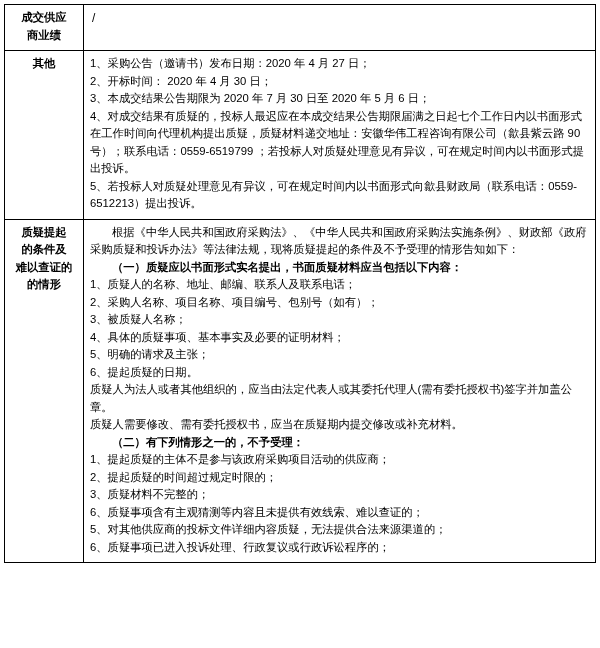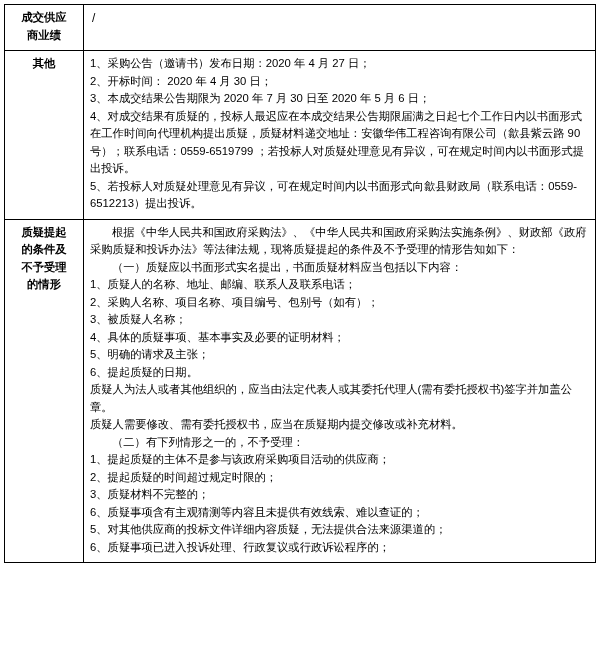--- a/index.html
+++ b/index.html
@@ -41,21 +41,21 @@
     font-size: 11.3px;
   }
   td.label .lbl-line {
     display: block;
     white-space: nowrap;
   }
   .row-p {
     margin: 0 0 1px 0;
   }
   .bold {
-    font-weight: normal;
+    font-weight: bold;
   }
   .slash {
     font-size: 12px;
     padding-left: 2px;
   }
   .cell-body p {
     margin: 0;
   }
   .para-first {
     text-indent: 22px;
@@ -90,21 +90,21 @@
           <p class="row-p">3、本成交结果公告期限为 2020 年 7 月 30 日至 2020 年 5 月 6 日；</p>
           <p class="row-p">4、对成交结果有质疑的，投标人最迟应在本成交结果公告期限届满之日起七个工作日内以书面形式在工作时间向代理机构提出质疑，质疑材料递交地址：安徽华伟工程咨询有限公司（歙县紫云路 90 号）；联系电话：0559-6519799 ；若投标人对质疑处理意见有异议，可在规定时间内以书面形式提出投诉。</p>
           <p class="row-p">5、若投标人对质疑处理意见有异议，可在规定时间内以书面形式向歙县财政局（联系电话：0559-6512213）提出投诉。</p>
         </td>
       </tr>
 
       <tr>
         <td class="label">
           <span class="lbl-line">质疑提起</span>
           <span class="lbl-line">的条件及</span>
-          <span class="lbl-line">不予受理</span>
+          <span class="lbl-line">难以查证的</span>
           <span class="lbl-line">的情形</span>
         </td>
         <td class="cell-body tight">
           <p class="row-p para-first">根据《中华人民共和国政府采购法》、《中华人民共和国政府采购法实施条例》、财政部《政府采购质疑和投诉办法》等法律法规，现将质疑提起的条件及不予受理的情形告知如下：</p>
           <p class="row-p bold para-first">（一）质疑应以书面形式实名提出，书面质疑材料应当包括以下内容：</p>
           <p class="row-p">1、质疑人的名称、地址、邮编、联系人及联系电话；</p>
           <p class="row-p">2、采购人名称、项目名称、项目编号、包别号（如有）；</p>
           <p class="row-p">3、被质疑人名称；</p>
           <p class="row-p">4、具体的质疑事项、基本事实及必要的证明材料；</p>
           <p class="row-p">5、明确的请求及主张；</p>

